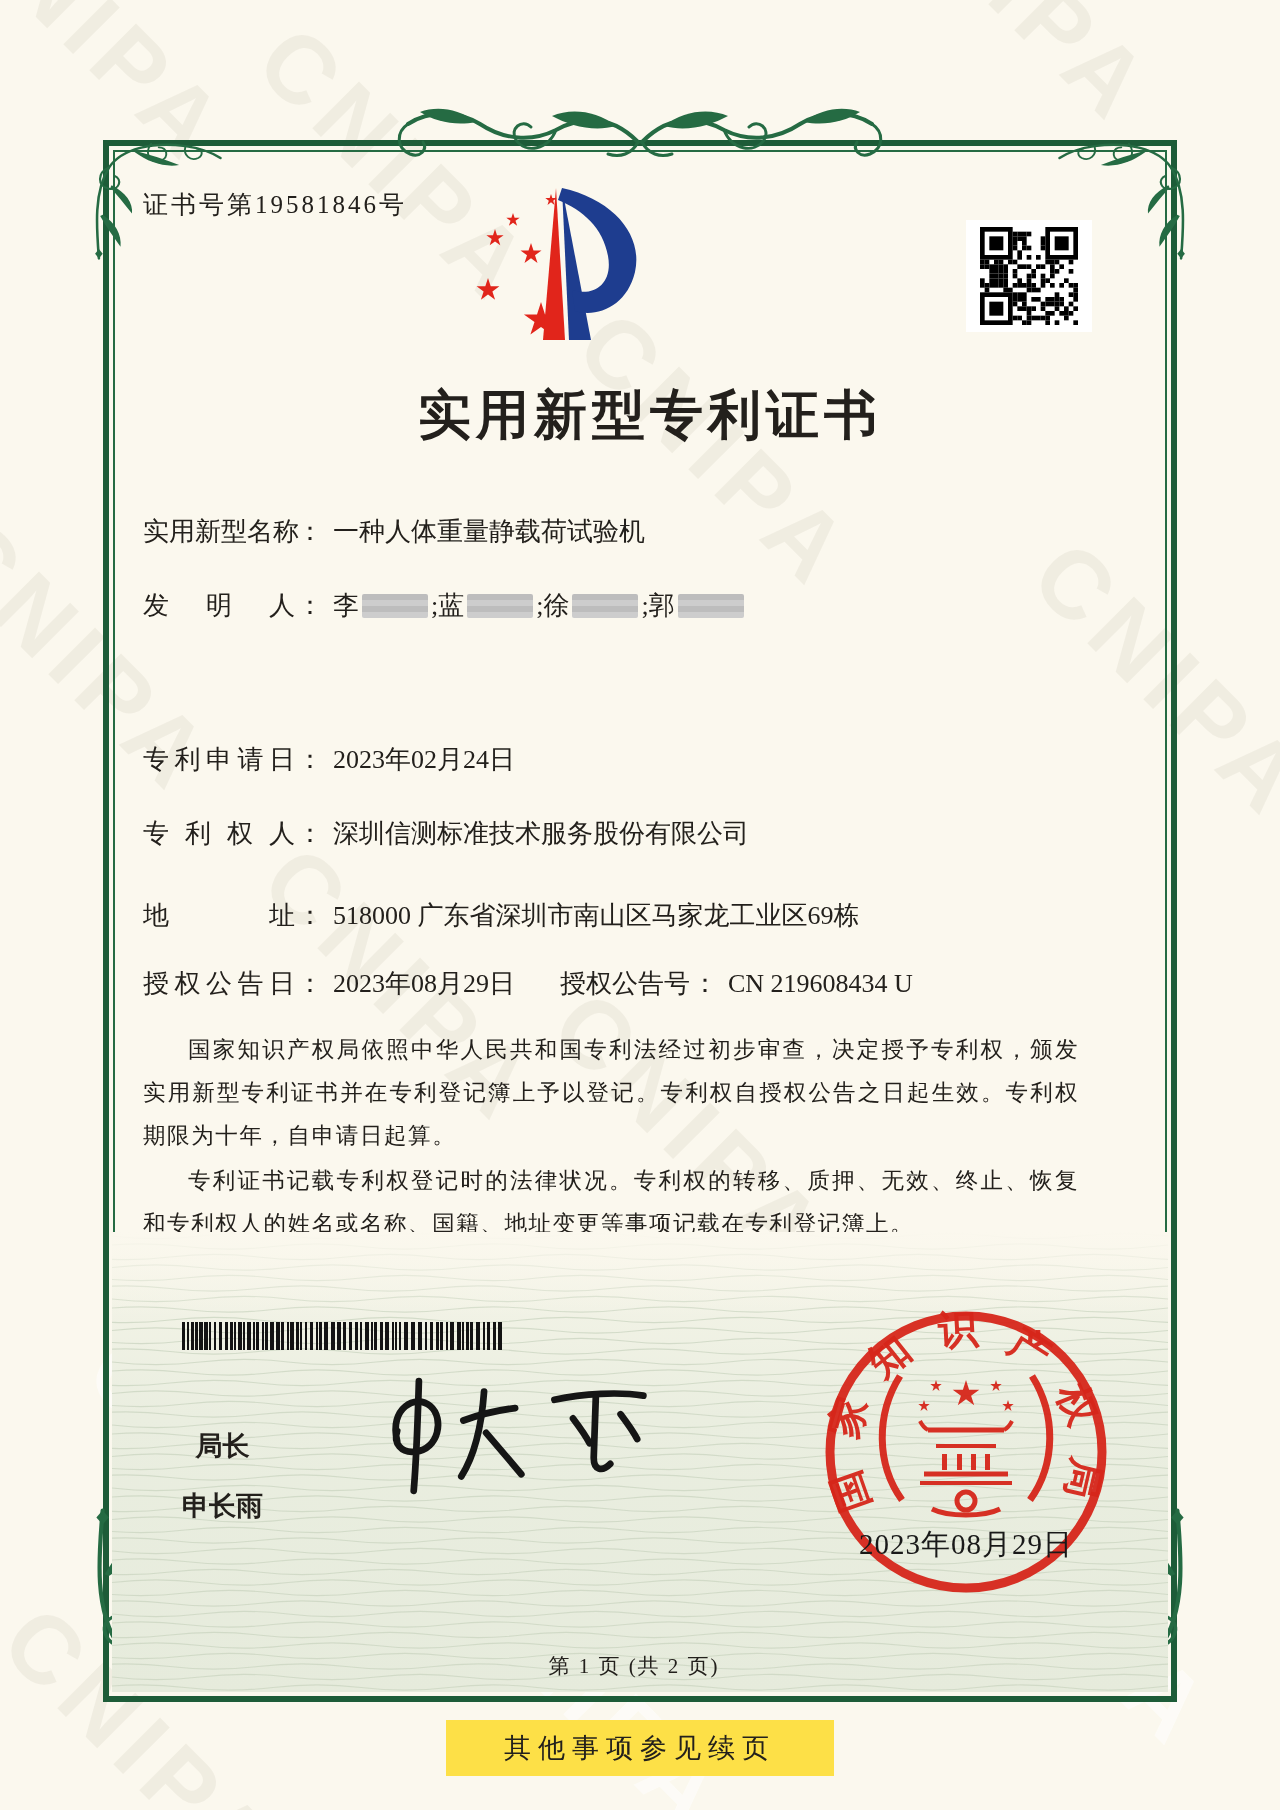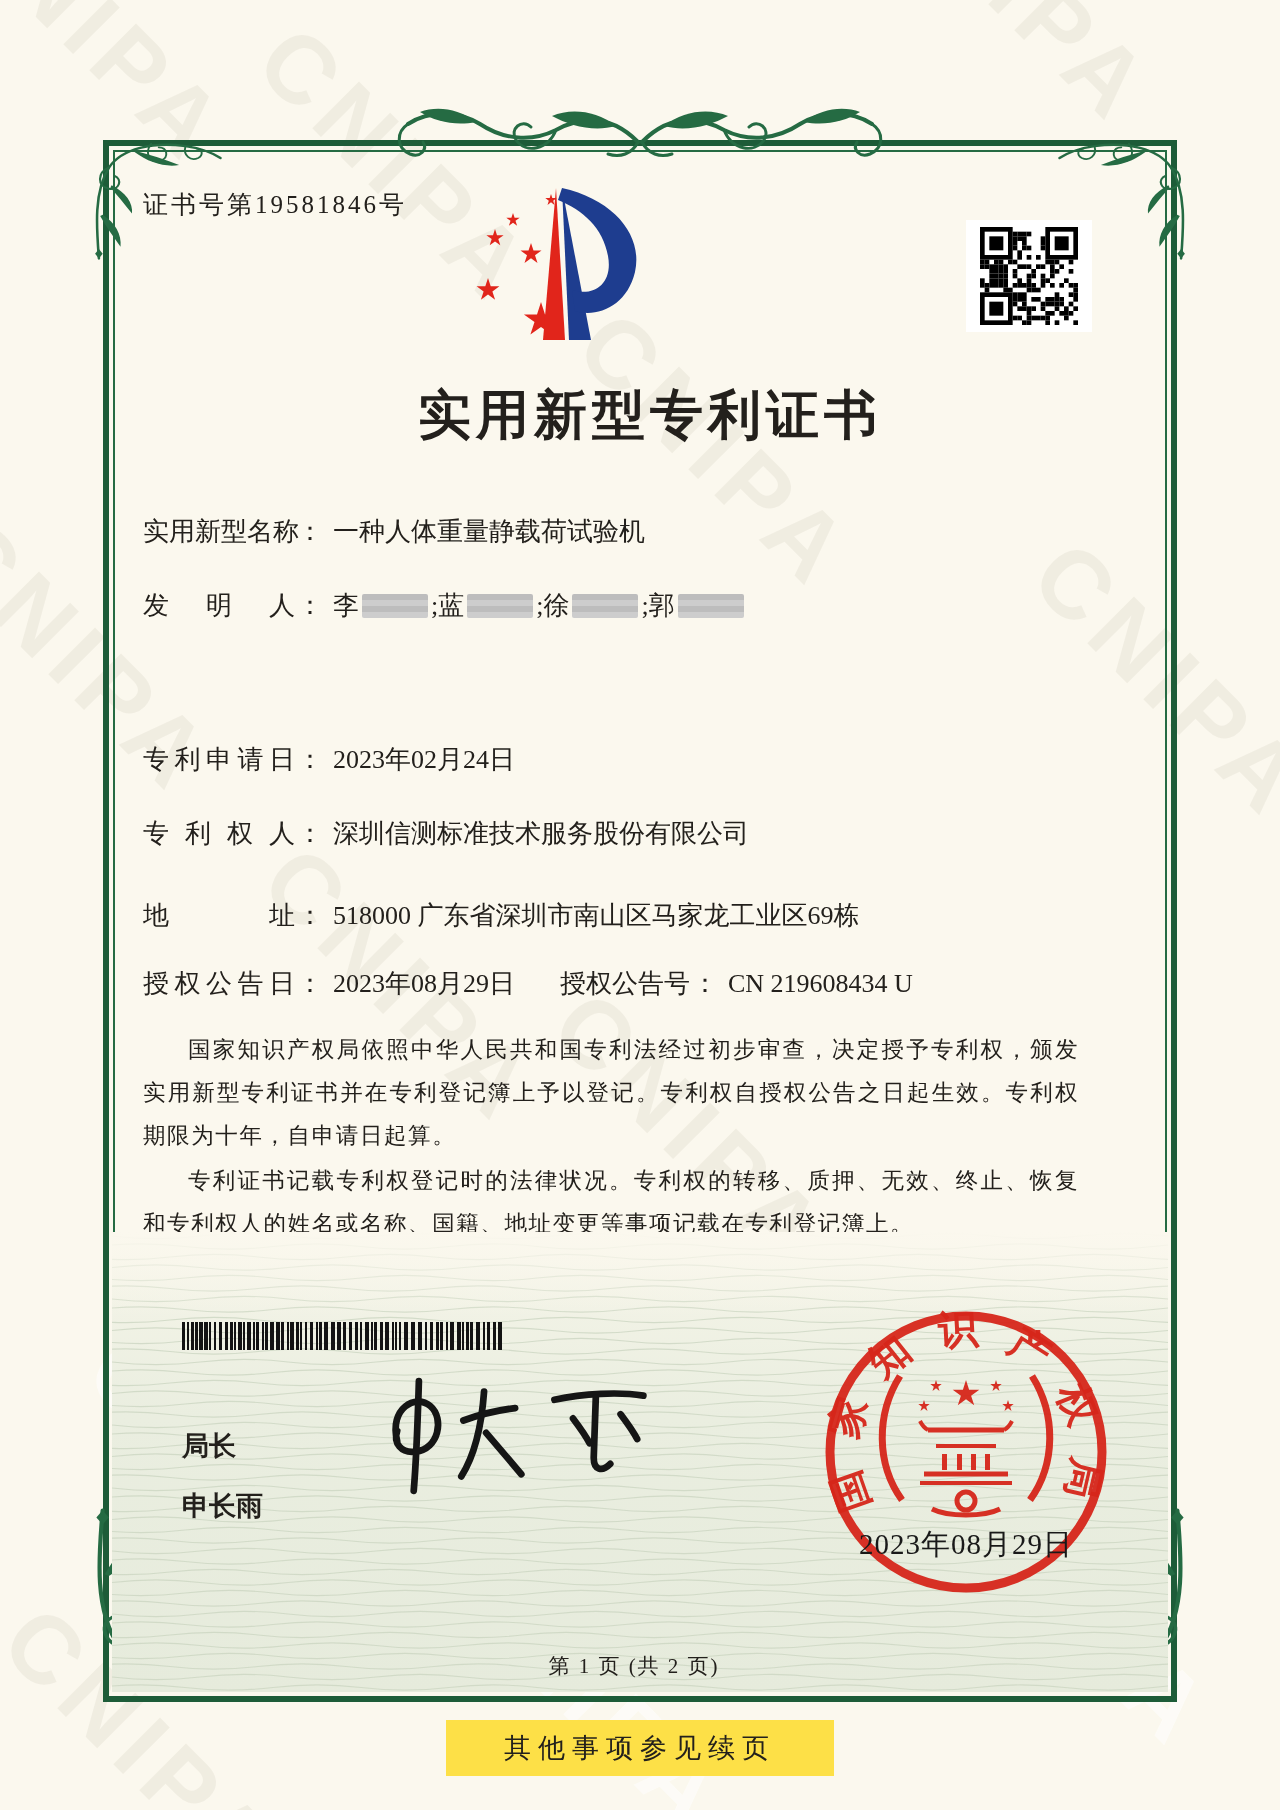--- a/index.html
+++ b/index.html
@@ -34,21 +34,21 @@
          text-align:justify;letter-spacing:1.6px;}
   .paras p{margin:0;text-indent:2em;}
   .paras p + p{margin-top:2px;}
   
   .waves{position:absolute;left:112px;top:1232px;width:1056px;height:460px;
          background:linear-gradient(180deg,#f6f5e9,#eaeee0 40%,#e6ebdc);}
   .wavefade{position:absolute;left:112px;top:1232px;width:1056px;height:85px;
             background:linear-gradient(180deg,#fbf8ee,rgba(251,248,238,0));}
   .barcode{position:absolute;left:182px;top:1322px;width:326px;height:28px;}
   .director{position:absolute;left:182px;top:1428px;font-family:"Liberation Sans",sans-serif;font-weight:bold;}
-  .director .dt{font-size:27px;}
+  .director .dt{font-size:27px;text-align:center;}
   .director .dn{font-size:27px;margin-top:24px;}
   .signature{position:absolute;left:362px;top:1366px;width:300px;height:140px;}
   .seal{position:absolute;left:816px;top:1302px;width:300px;height:300px;}
   .page-footer{position:absolute;left:103px;top:1652px;width:1062px;text-align:center;font-size:21px;letter-spacing:2px;}
   .cont-box{position:absolute;left:50%;top:1720px;transform:translateX(-50%);
             background:#fde047;padding:10px 58px;font-size:27px;letter-spacing:7px;white-space:nowrap;}
   .orn{position:absolute;pointer-events:none;}
 </style>
 </head>
 <body>

